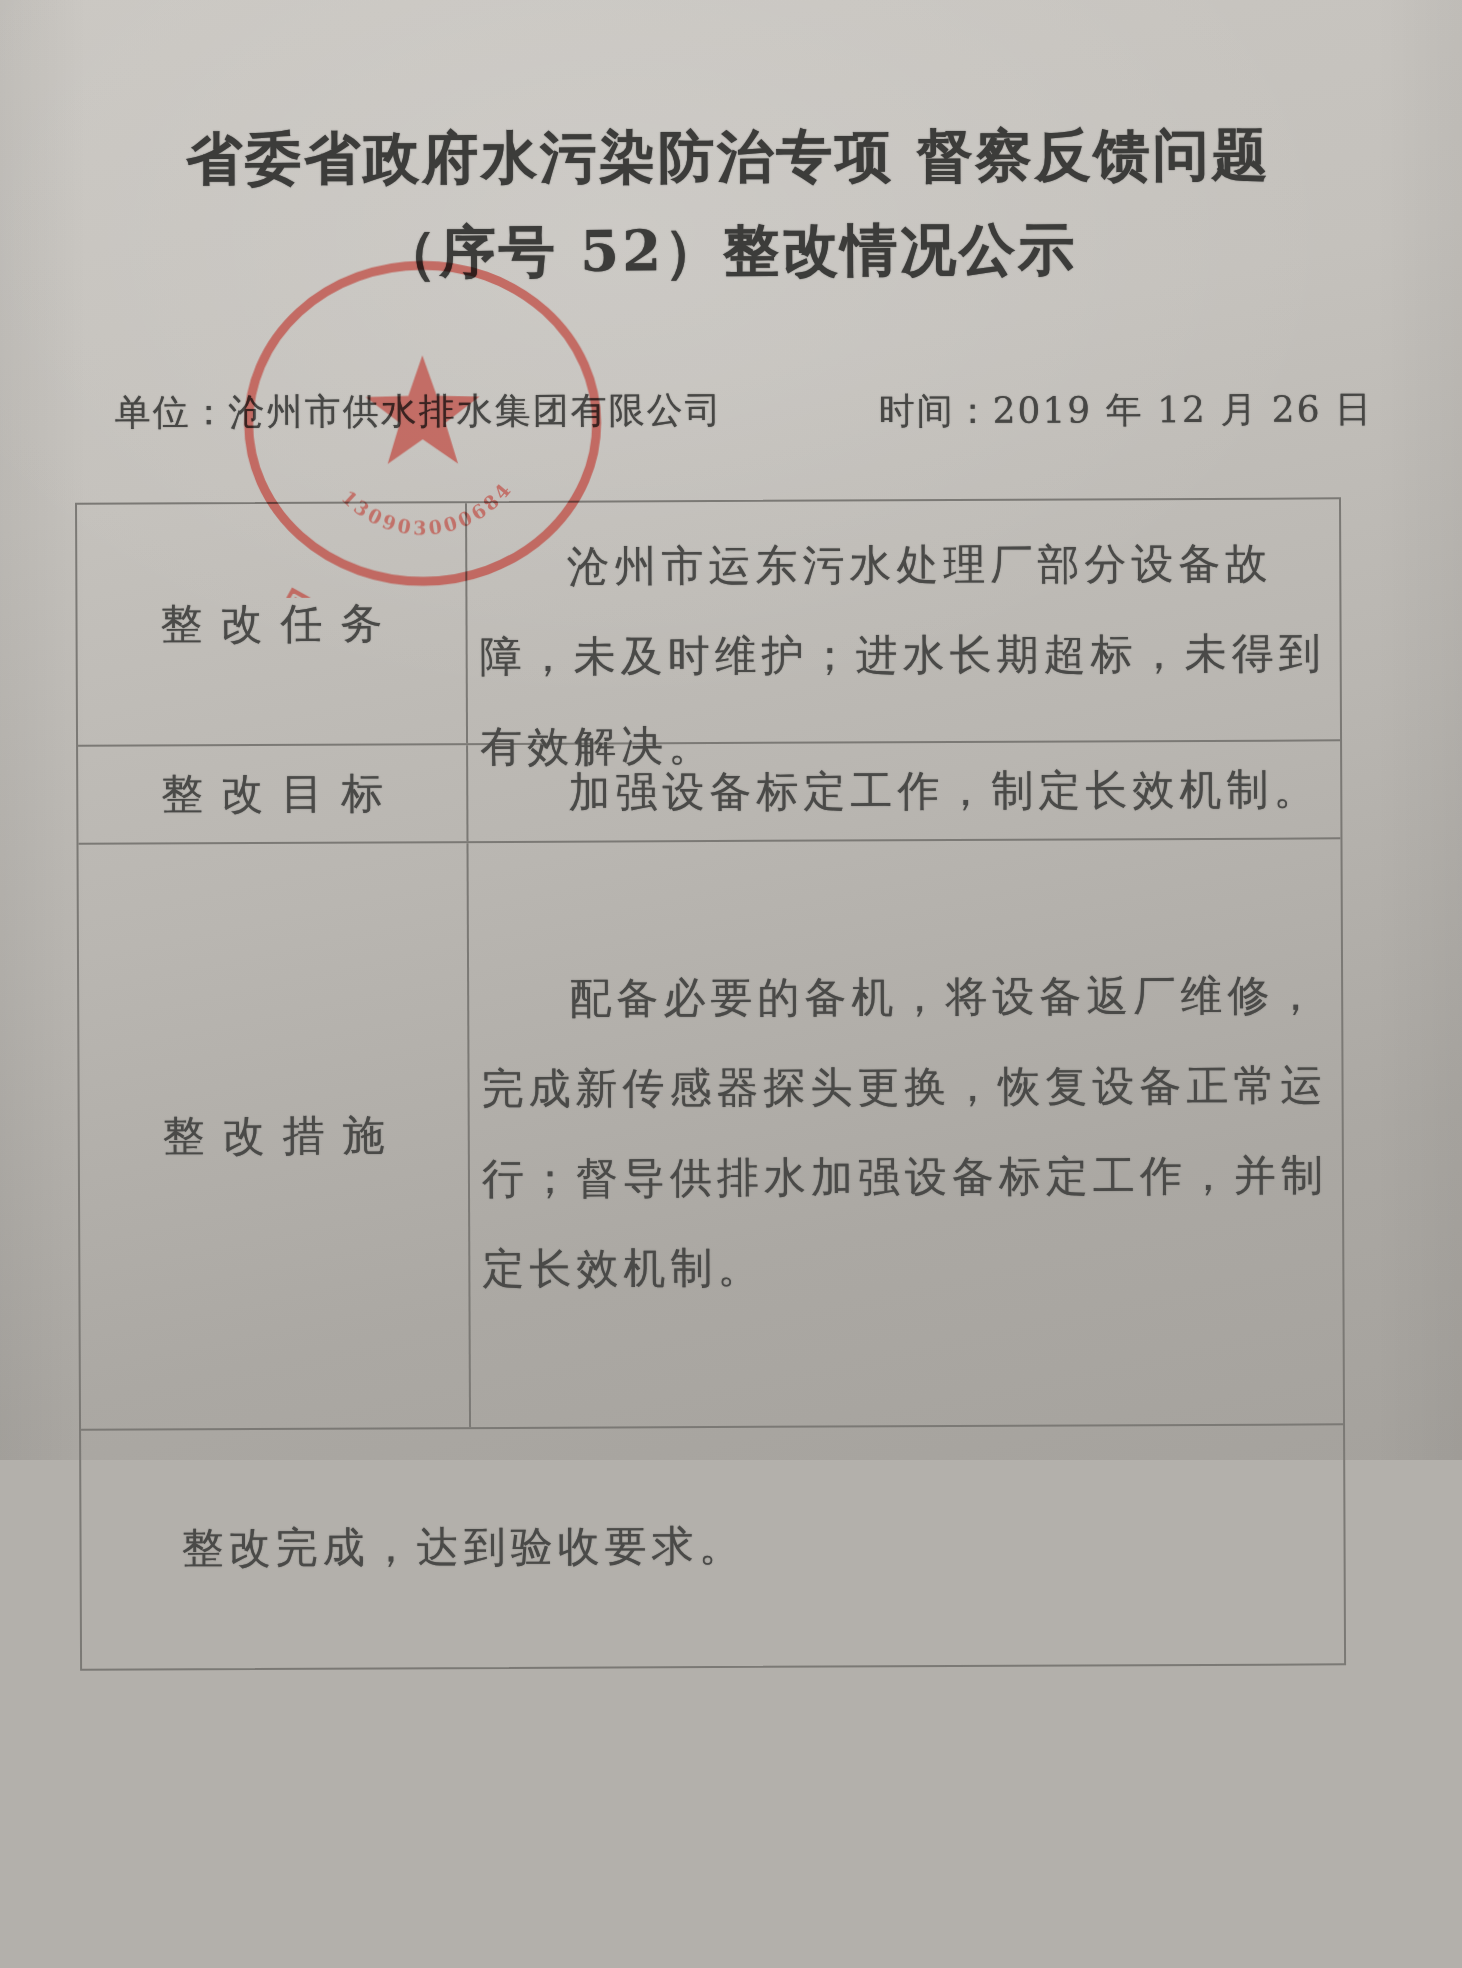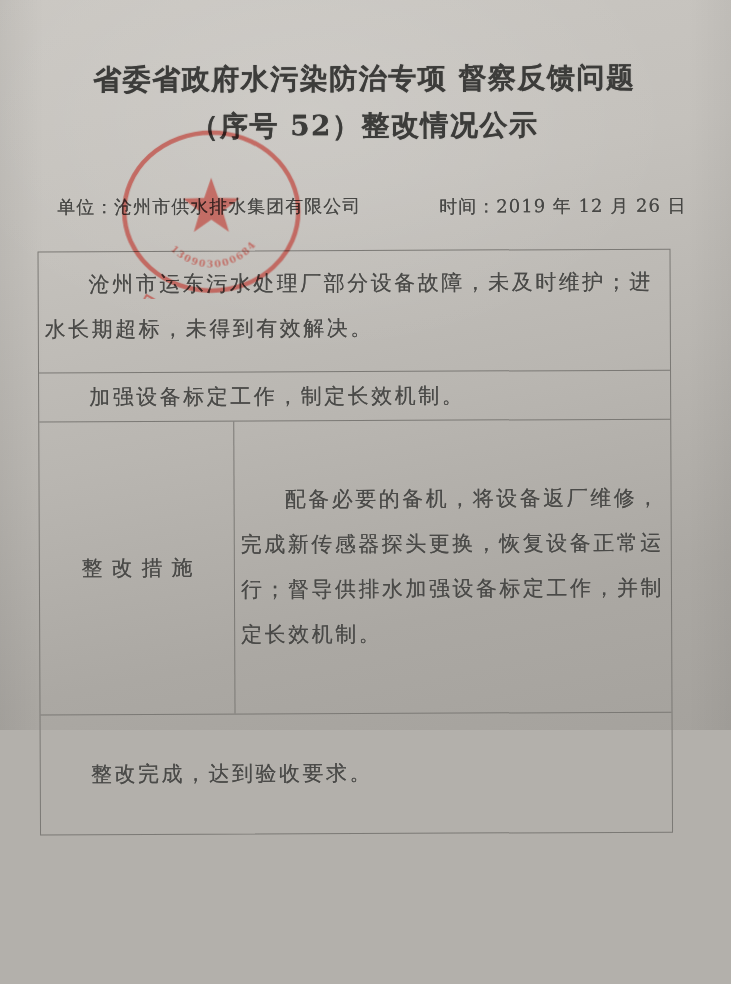--- a/index.html
+++ b/index.html
@@ -132,25 +132,27 @@
       <span>（序号 52）整改情况公示</span>
     </h1>
 
     <div class="meta">
       <span class="unit"><span>单位：</span><span>沧州市供水排水集团有限公司</span></span>
       <span class="time"><span>时间：</span><span>2019 年 12 月 26 日</span></span>
     </div>
 
     <div class="gtable">
       <div class="grow row-task">
+        <div class="label-cell">整改任务</div>
         <div class="content-cell">
             <p>沧州市运东污水处理厂部分设备故障，未及时维护；进水长期超标，未得到有效解决。</p>
           </div>
       </div>
       <div class="grow row-goal">
+        <div class="label-cell">整改目标</div>
         <div class="content-cell">
             <p>加强设备标定工作，制定长效机制。</p>
           </div>
       </div>
       <div class="grow row-measure">
         <div class="label-cell">整改措施</div>
         <div class="content-cell">
             <p>配备必要的备机，将设备返厂维修，完成新传感器探头更换，恢复设备正常运行；督导供排水加强设备标定工作，并制定长效机制。</p>
           </div>
       </div>

